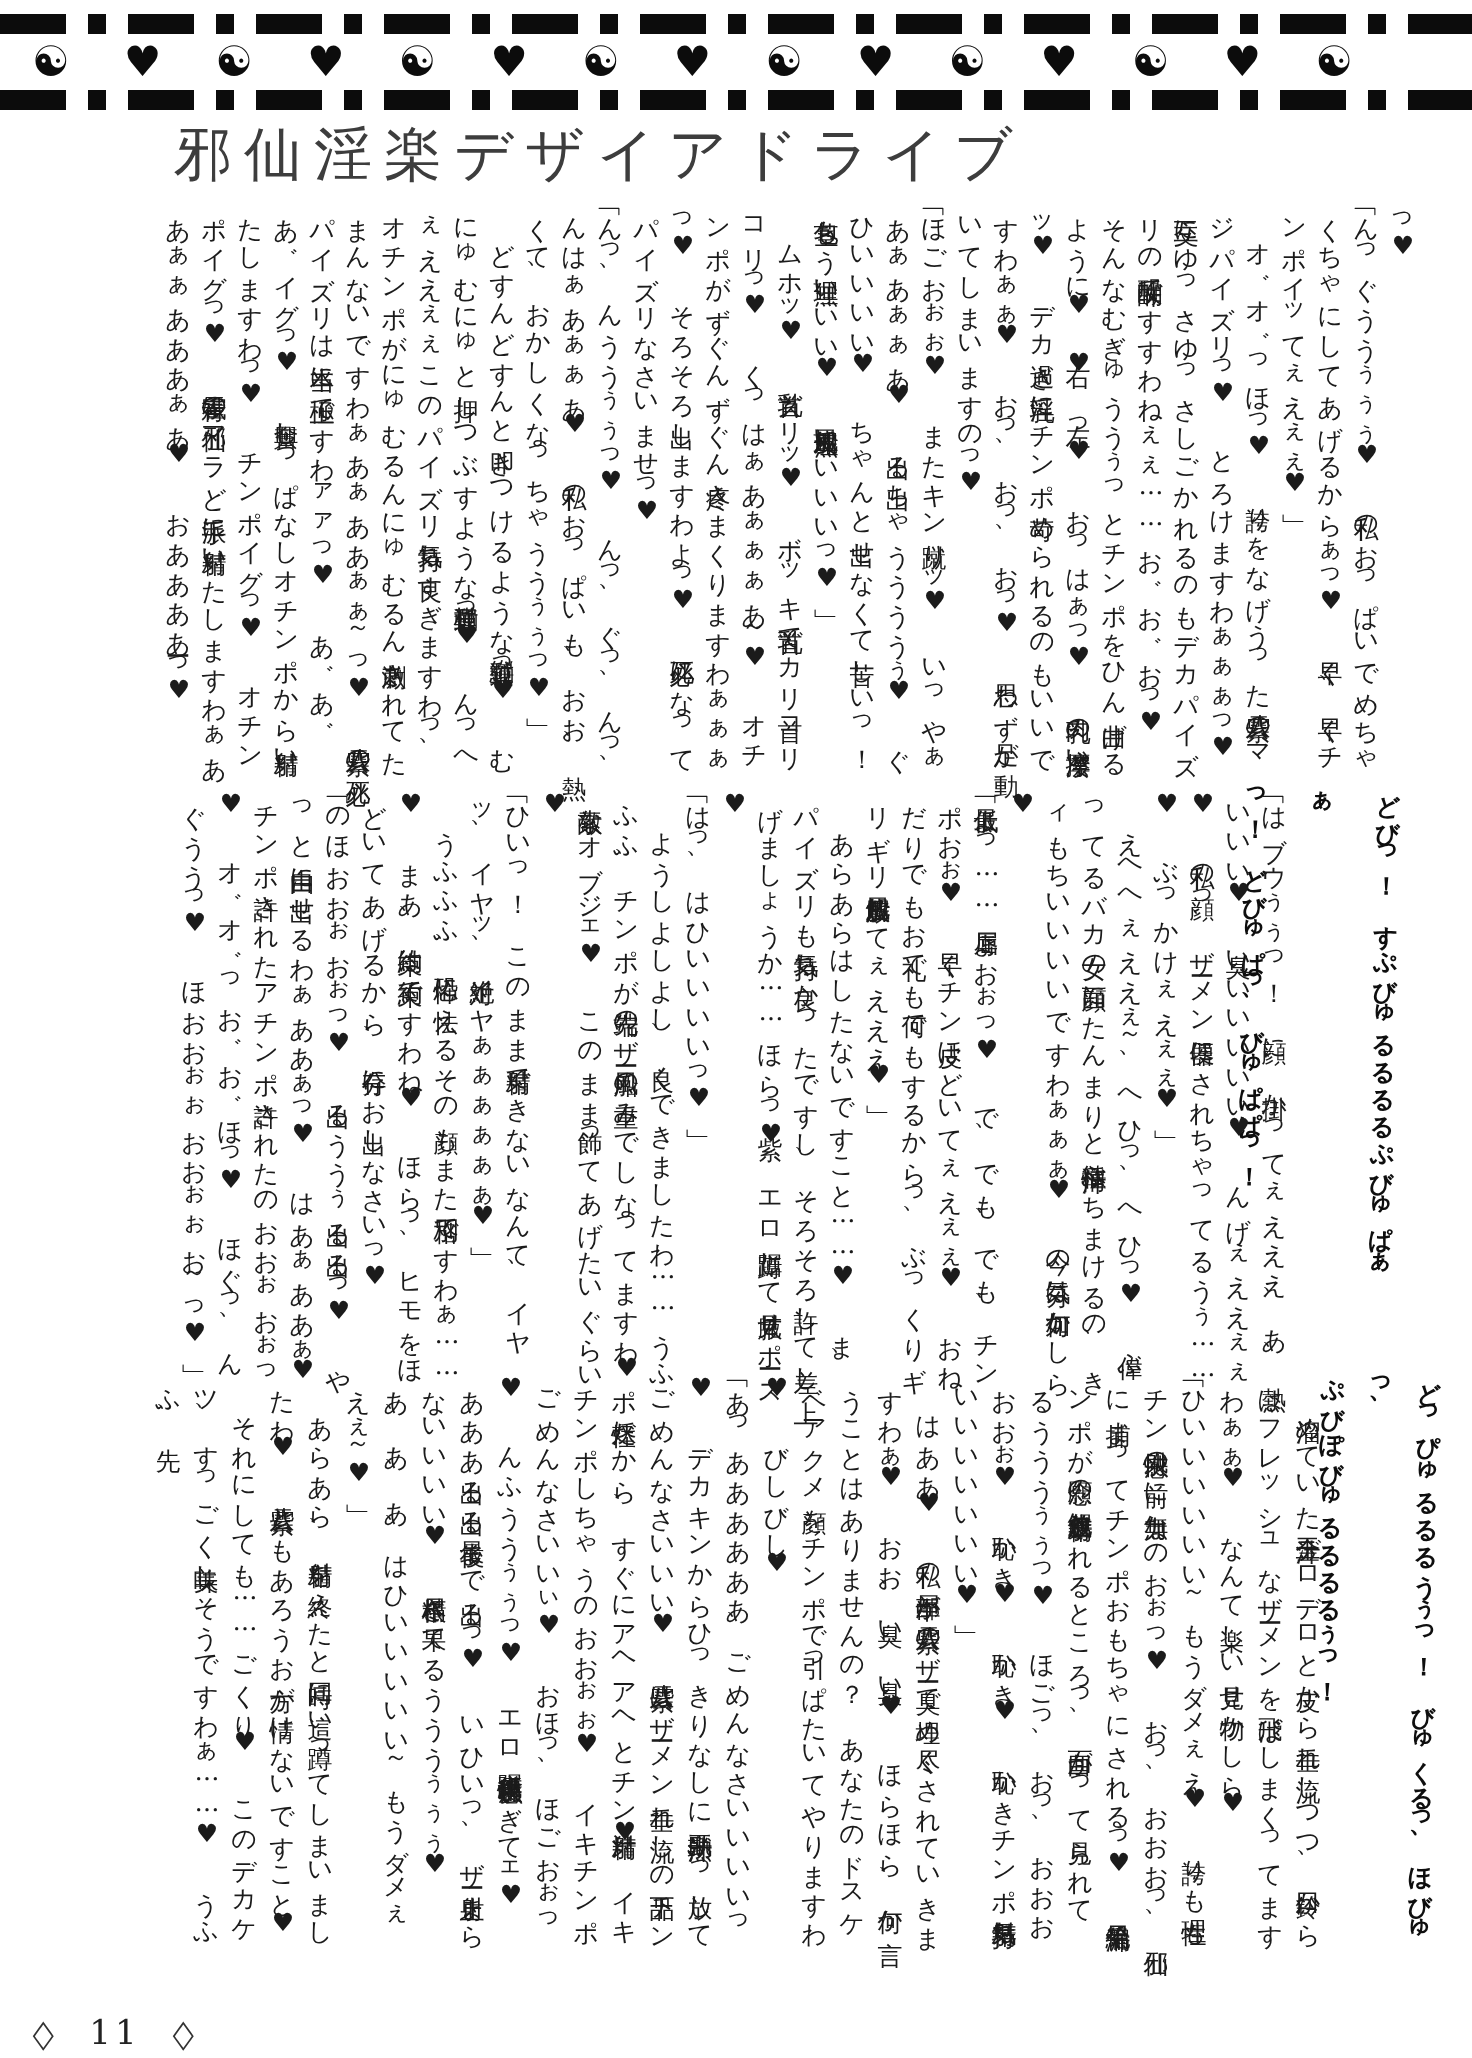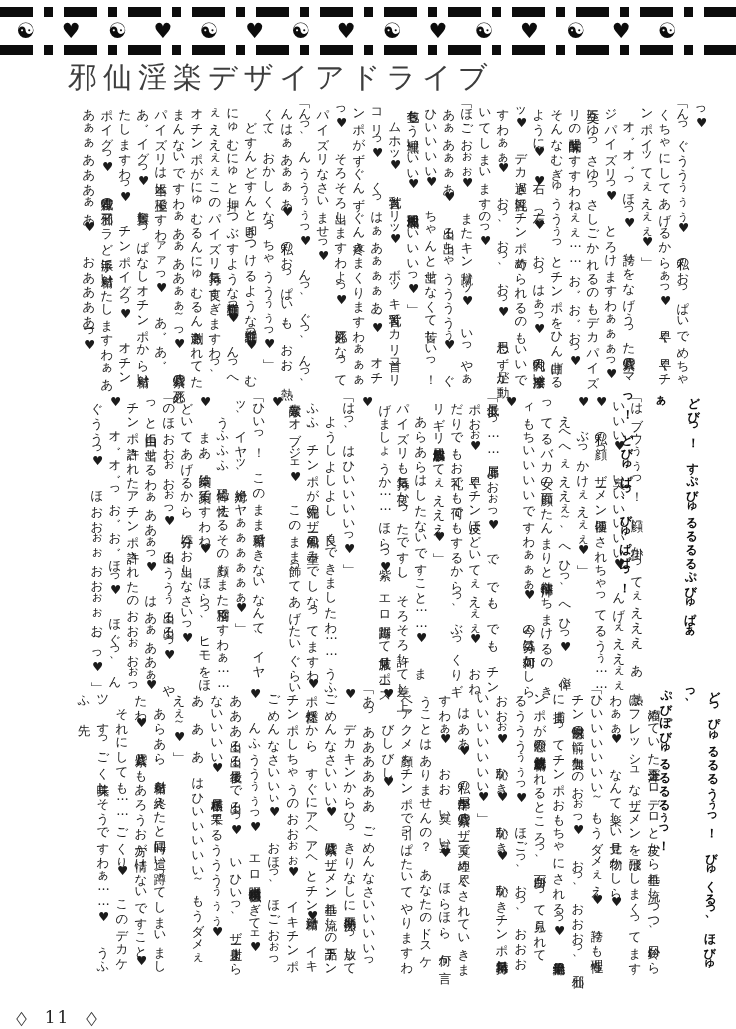--- a/index.html
+++ b/index.html
@@ -17,21 +17,21 @@
       #0c0c0c 44px 53px, transparent 53px 64px);
   }
   .icon-row {
     height:26px; line-height:26px; margin:1px 0;
     font-family:"DejaVu Sans", sans-serif; color:#0c0c0c;
     font-size:21px; letter-spacing:27px; padding-left:16px;
     white-space:nowrap; overflow:hidden;
   }
   
   .title {
-    position:absolute; left:68px; top:58px;
+    position:absolute; left:87px; top:58px;
     font-family:"DejaVu Sans", sans-serif; font-weight:normal;
     font-size:29px; letter-spacing:6px; color:#3d3d3d;
   }
   
   .vtext {
     position:absolute;
     writing-mode:vertical-rl; text-orientation:upright;
     white-space:pre-wrap;
     font-size:12.5px; line-height:18px; letter-spacing:0.5px;
   }

